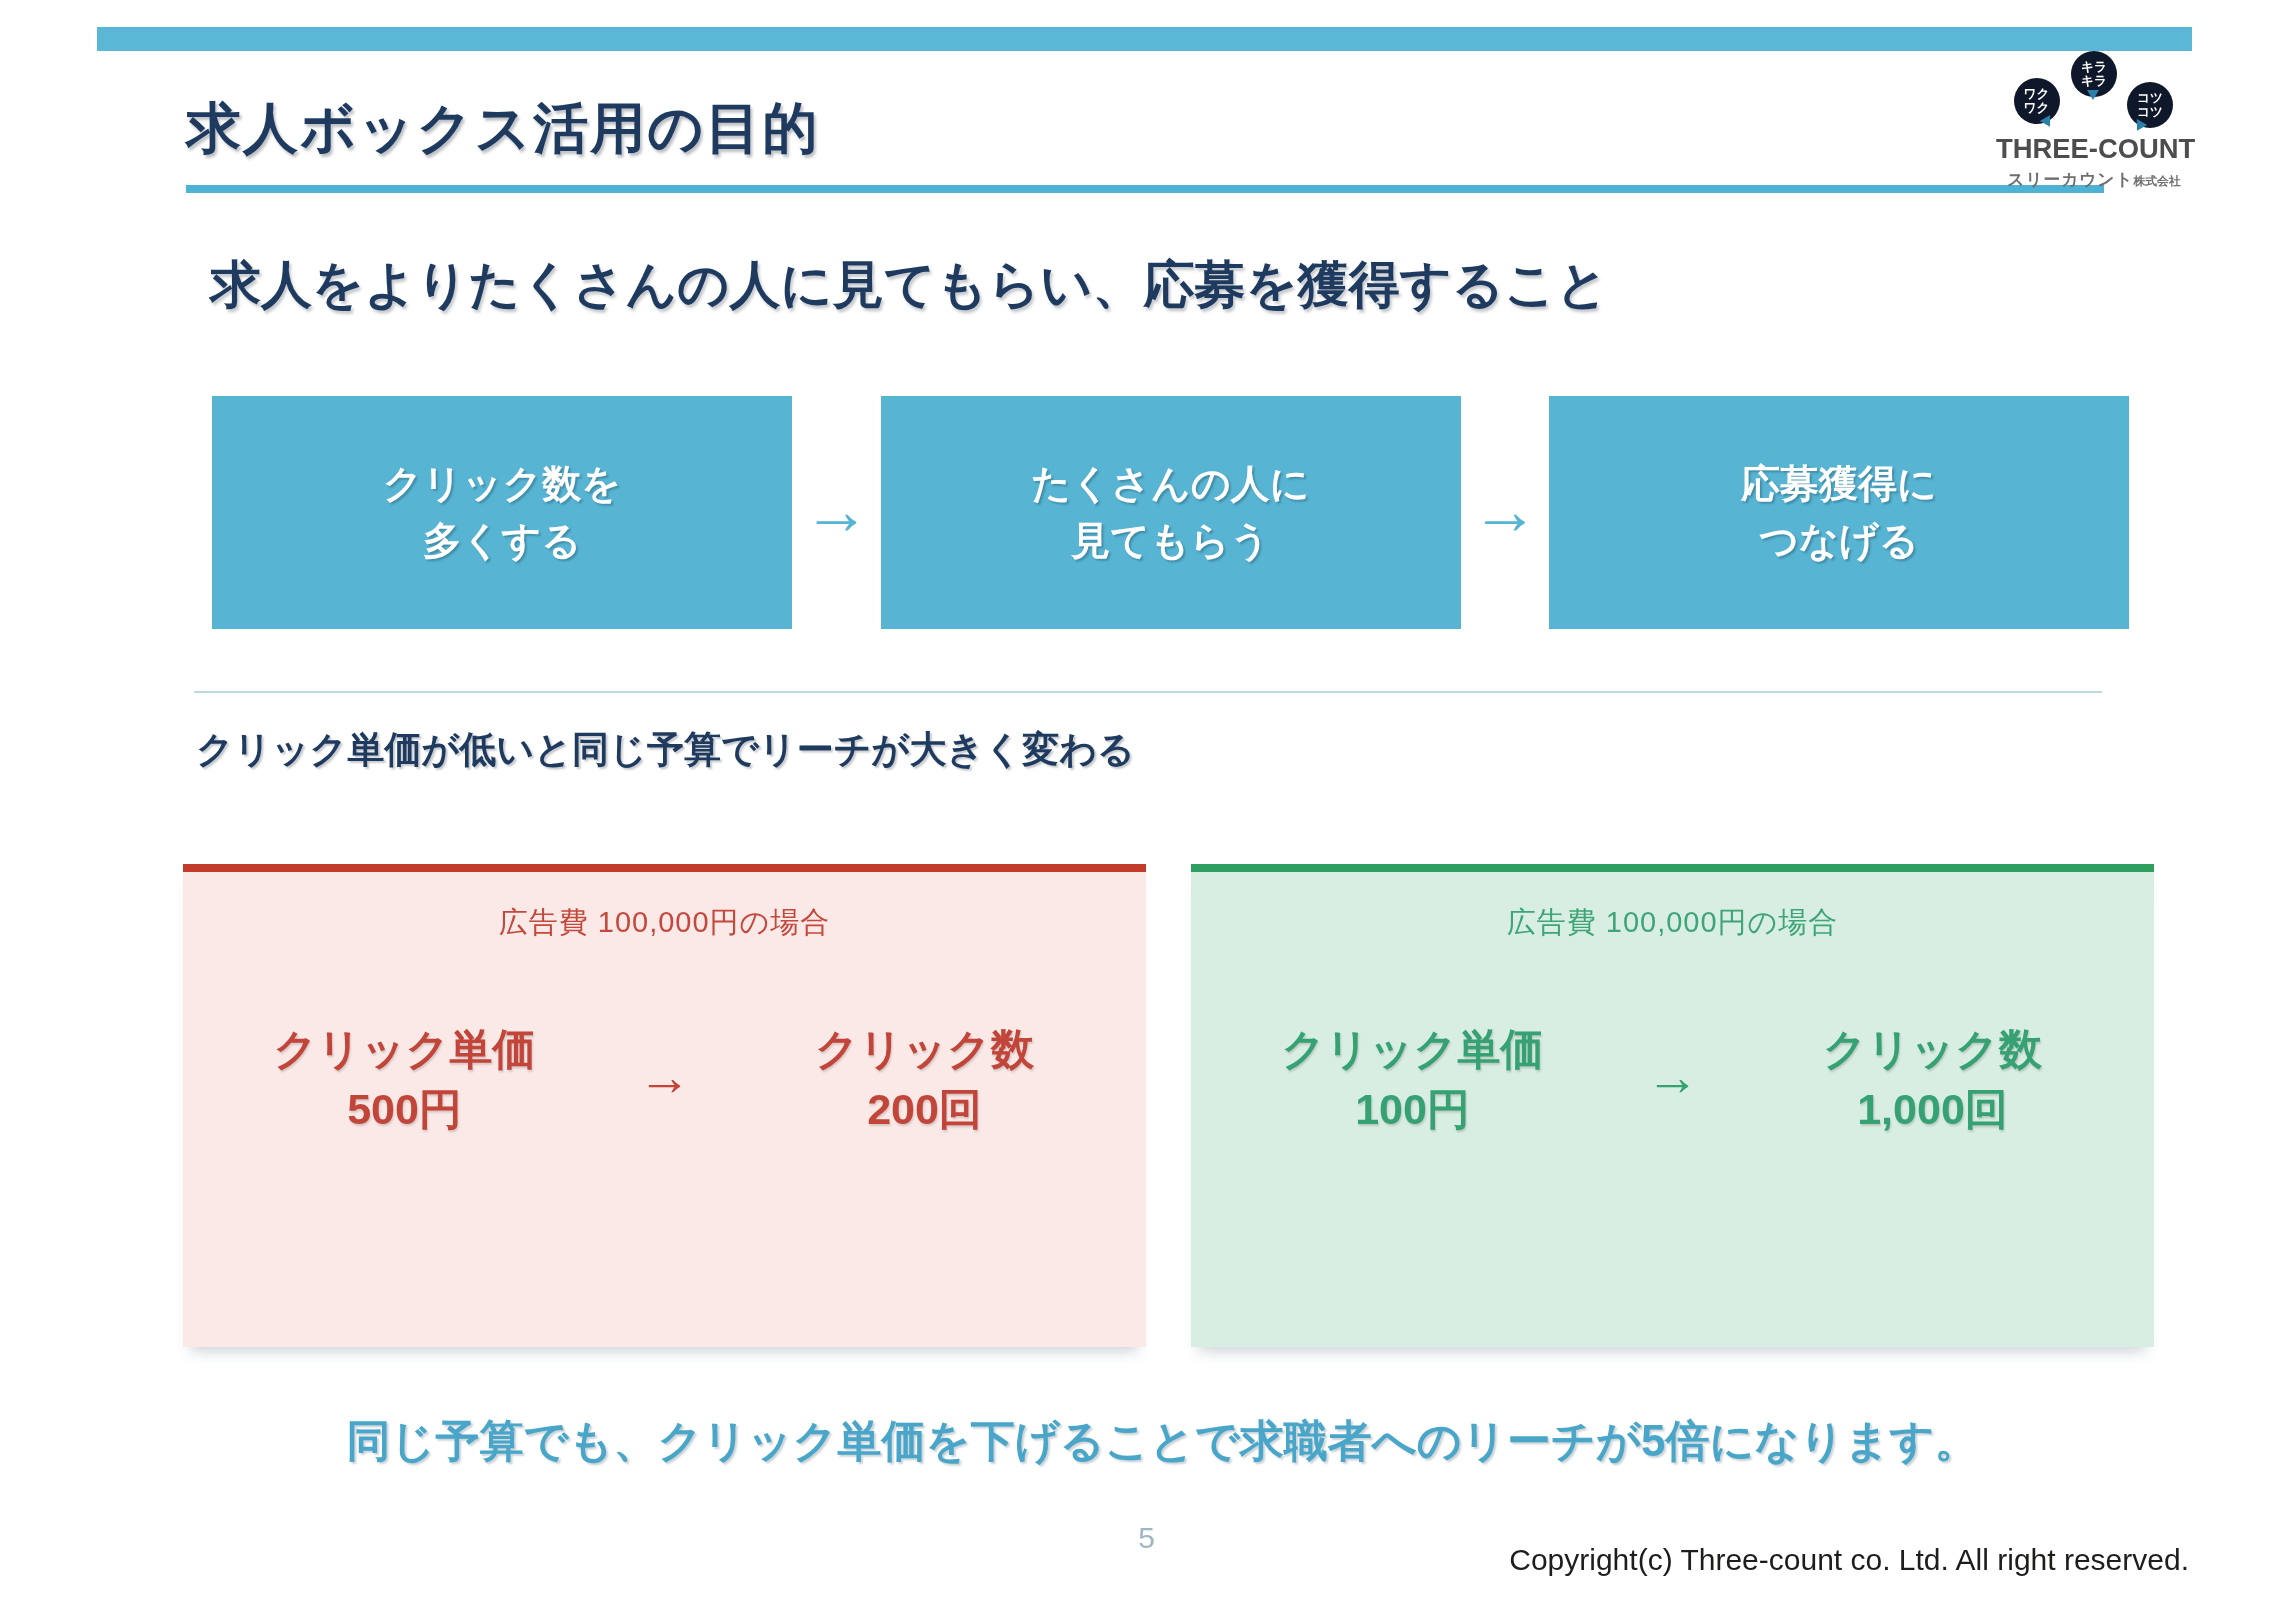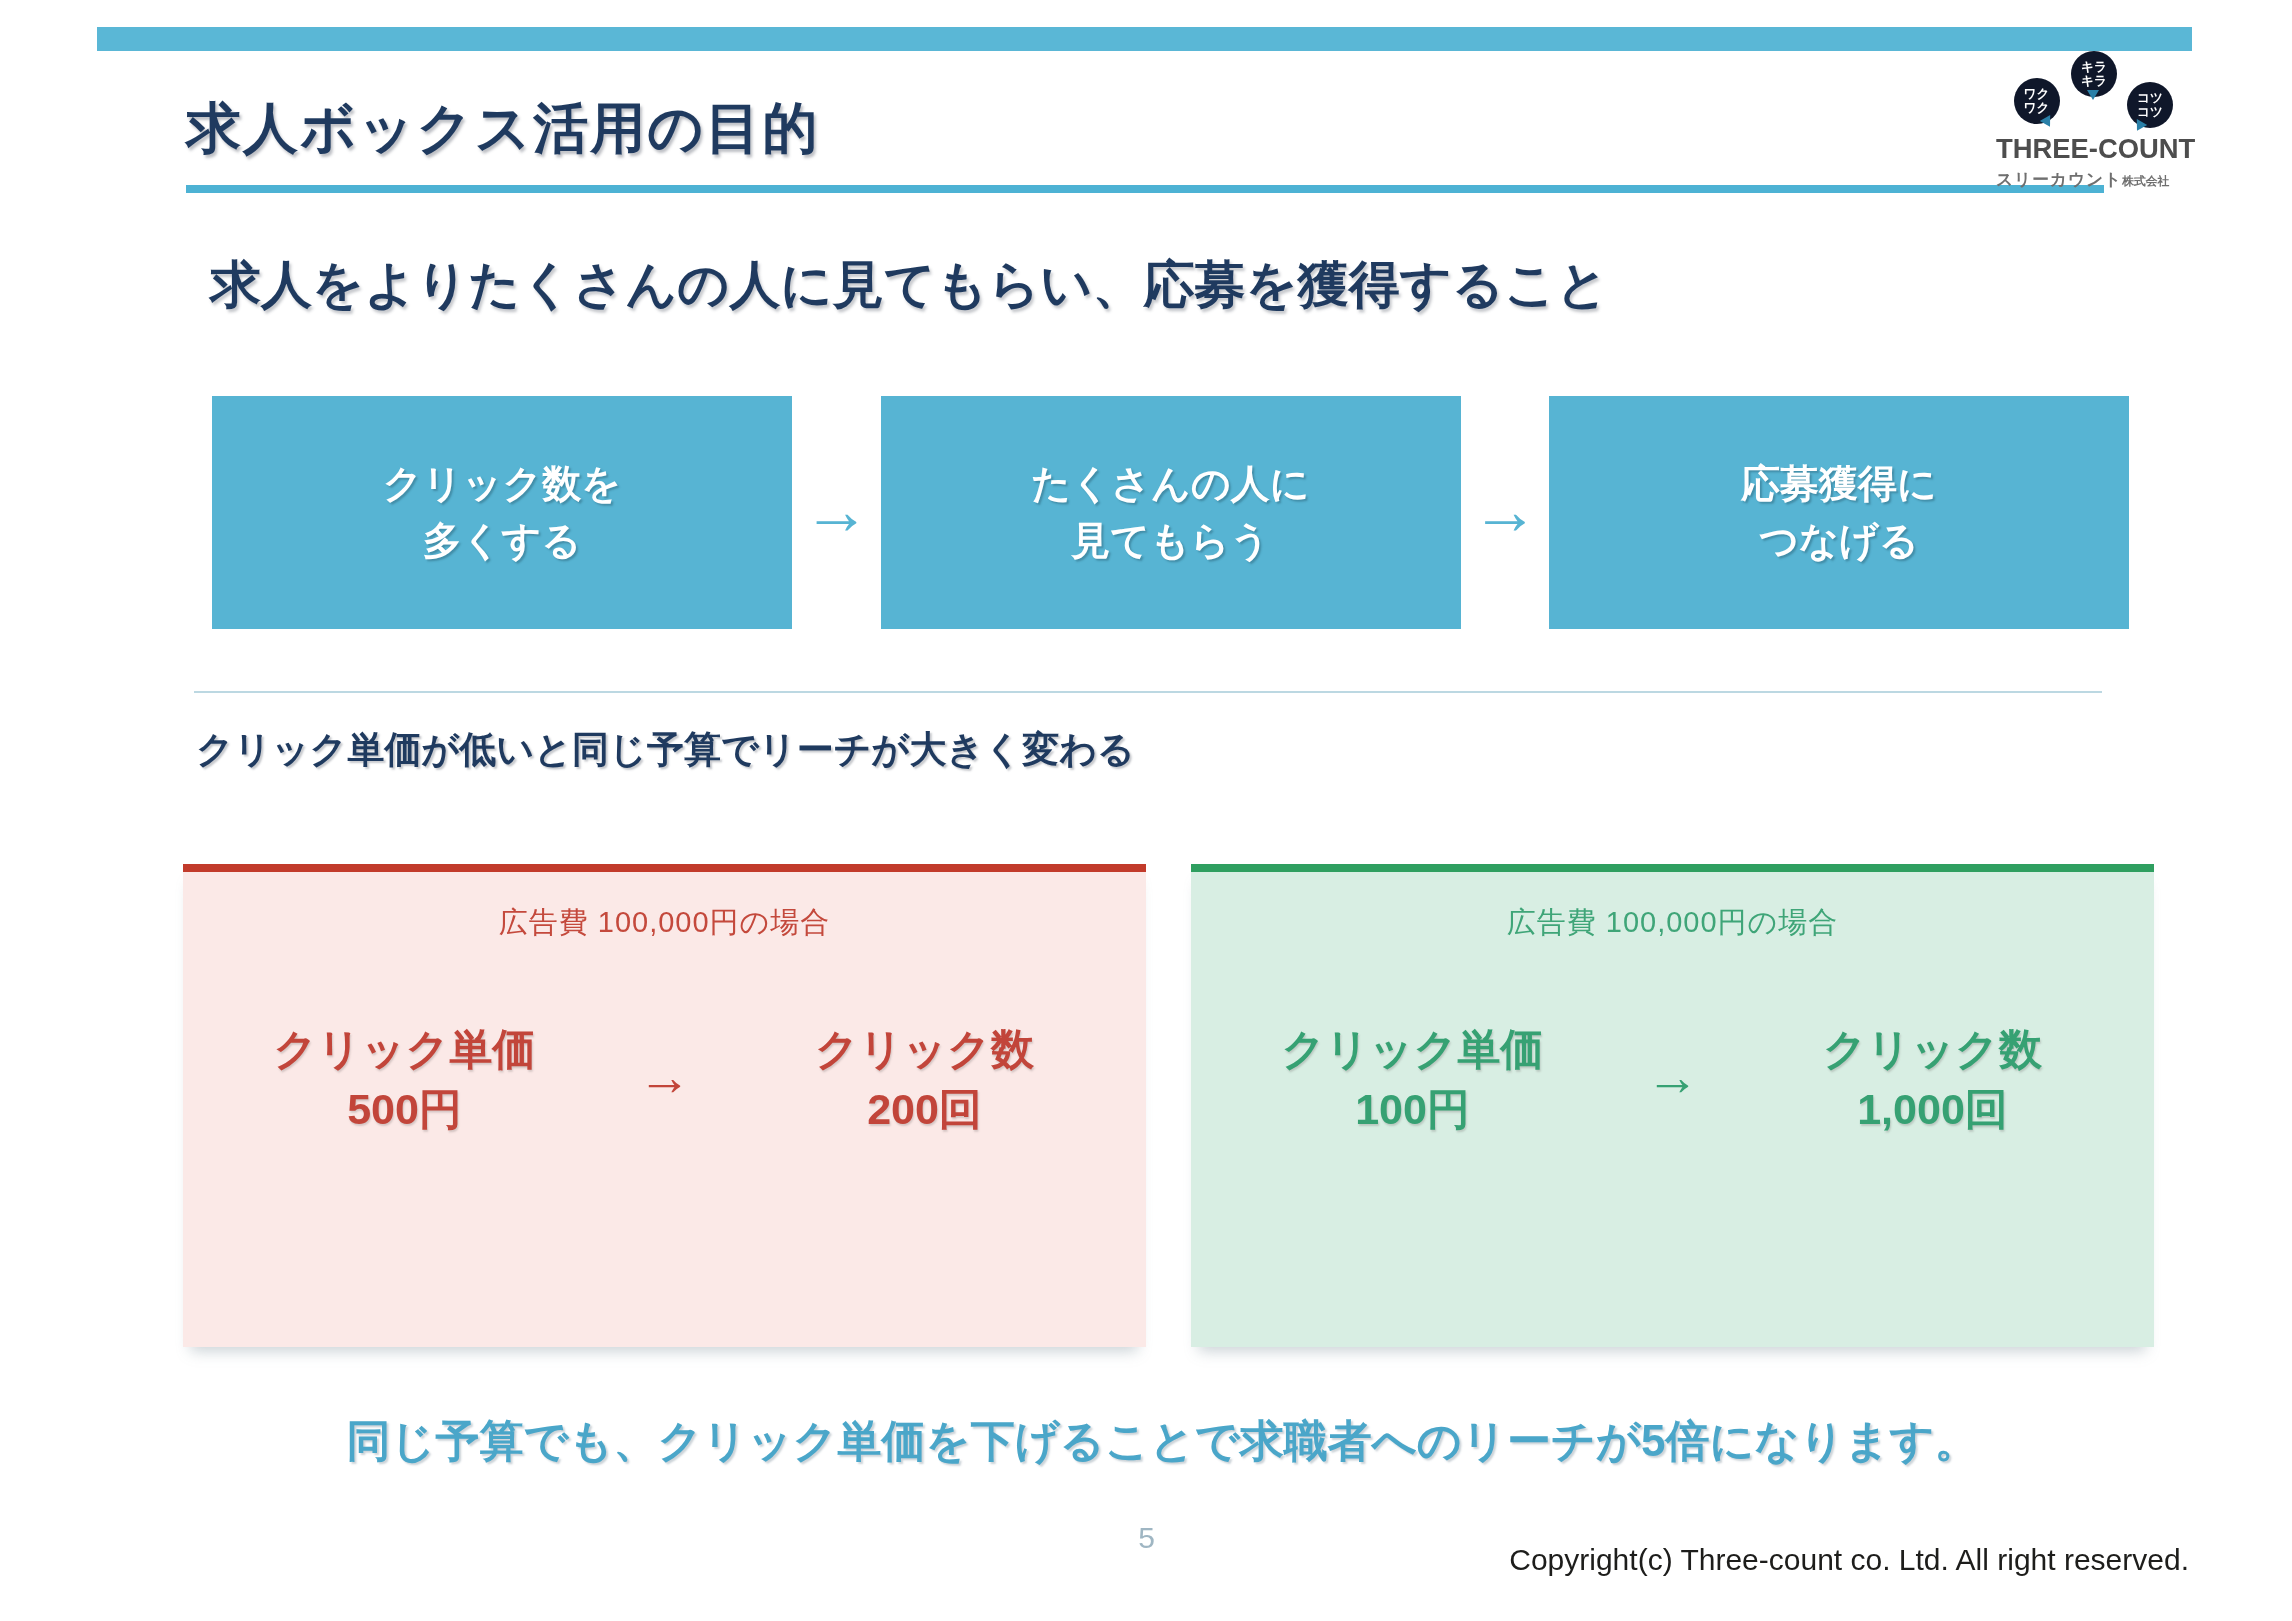--- a/index.html
+++ b/index.html
@@ -28,21 +28,21 @@
   .bubble .tail { position:absolute; bottom:-8.8px; width:0; height:0;
     border:6.9px solid transparent; border-top:10.8px solid #2a80a8; }
   .b0 { left:17.6px; top:33px; }  .b0 .tail { right:4.9px;  transform:rotate(-30deg); }
   .b1 { left:75px; top:5.9px; }   .b1 .tail { left:15.7px; }
   .b2 { left:131px; top:37px; } .b2 .tail { left:4.9px;   transform:rotate(30deg); }
   .logo-en {
     position:absolute; left:0; top:88px; width:196px; text-align:center;
     font-size:27.4px; font-weight:800; color:#4d4d4d; white-space:nowrap;
   }
   .logo-jp {
-    position:absolute; left:0; top:123px; width:196px; 
+    position:absolute; left:0; top:123px; width:196px; text-align:center;
     font-size:16.7px; font-weight:700; color:#6f6f6f; letter-spacing:1px; white-space:nowrap;
   }
   .logo-jp .suffix { font-size:11.8px; letter-spacing:0; }
 
   
   .subtitle {
     position:absolute; left:210px; top:251px; margin:0;
     font-size:51px; font-weight:800; color:#1f3a5f;
     text-shadow:2px 2.9px 2.9px rgba(70,75,90,.3); white-space:nowrap;
   }

